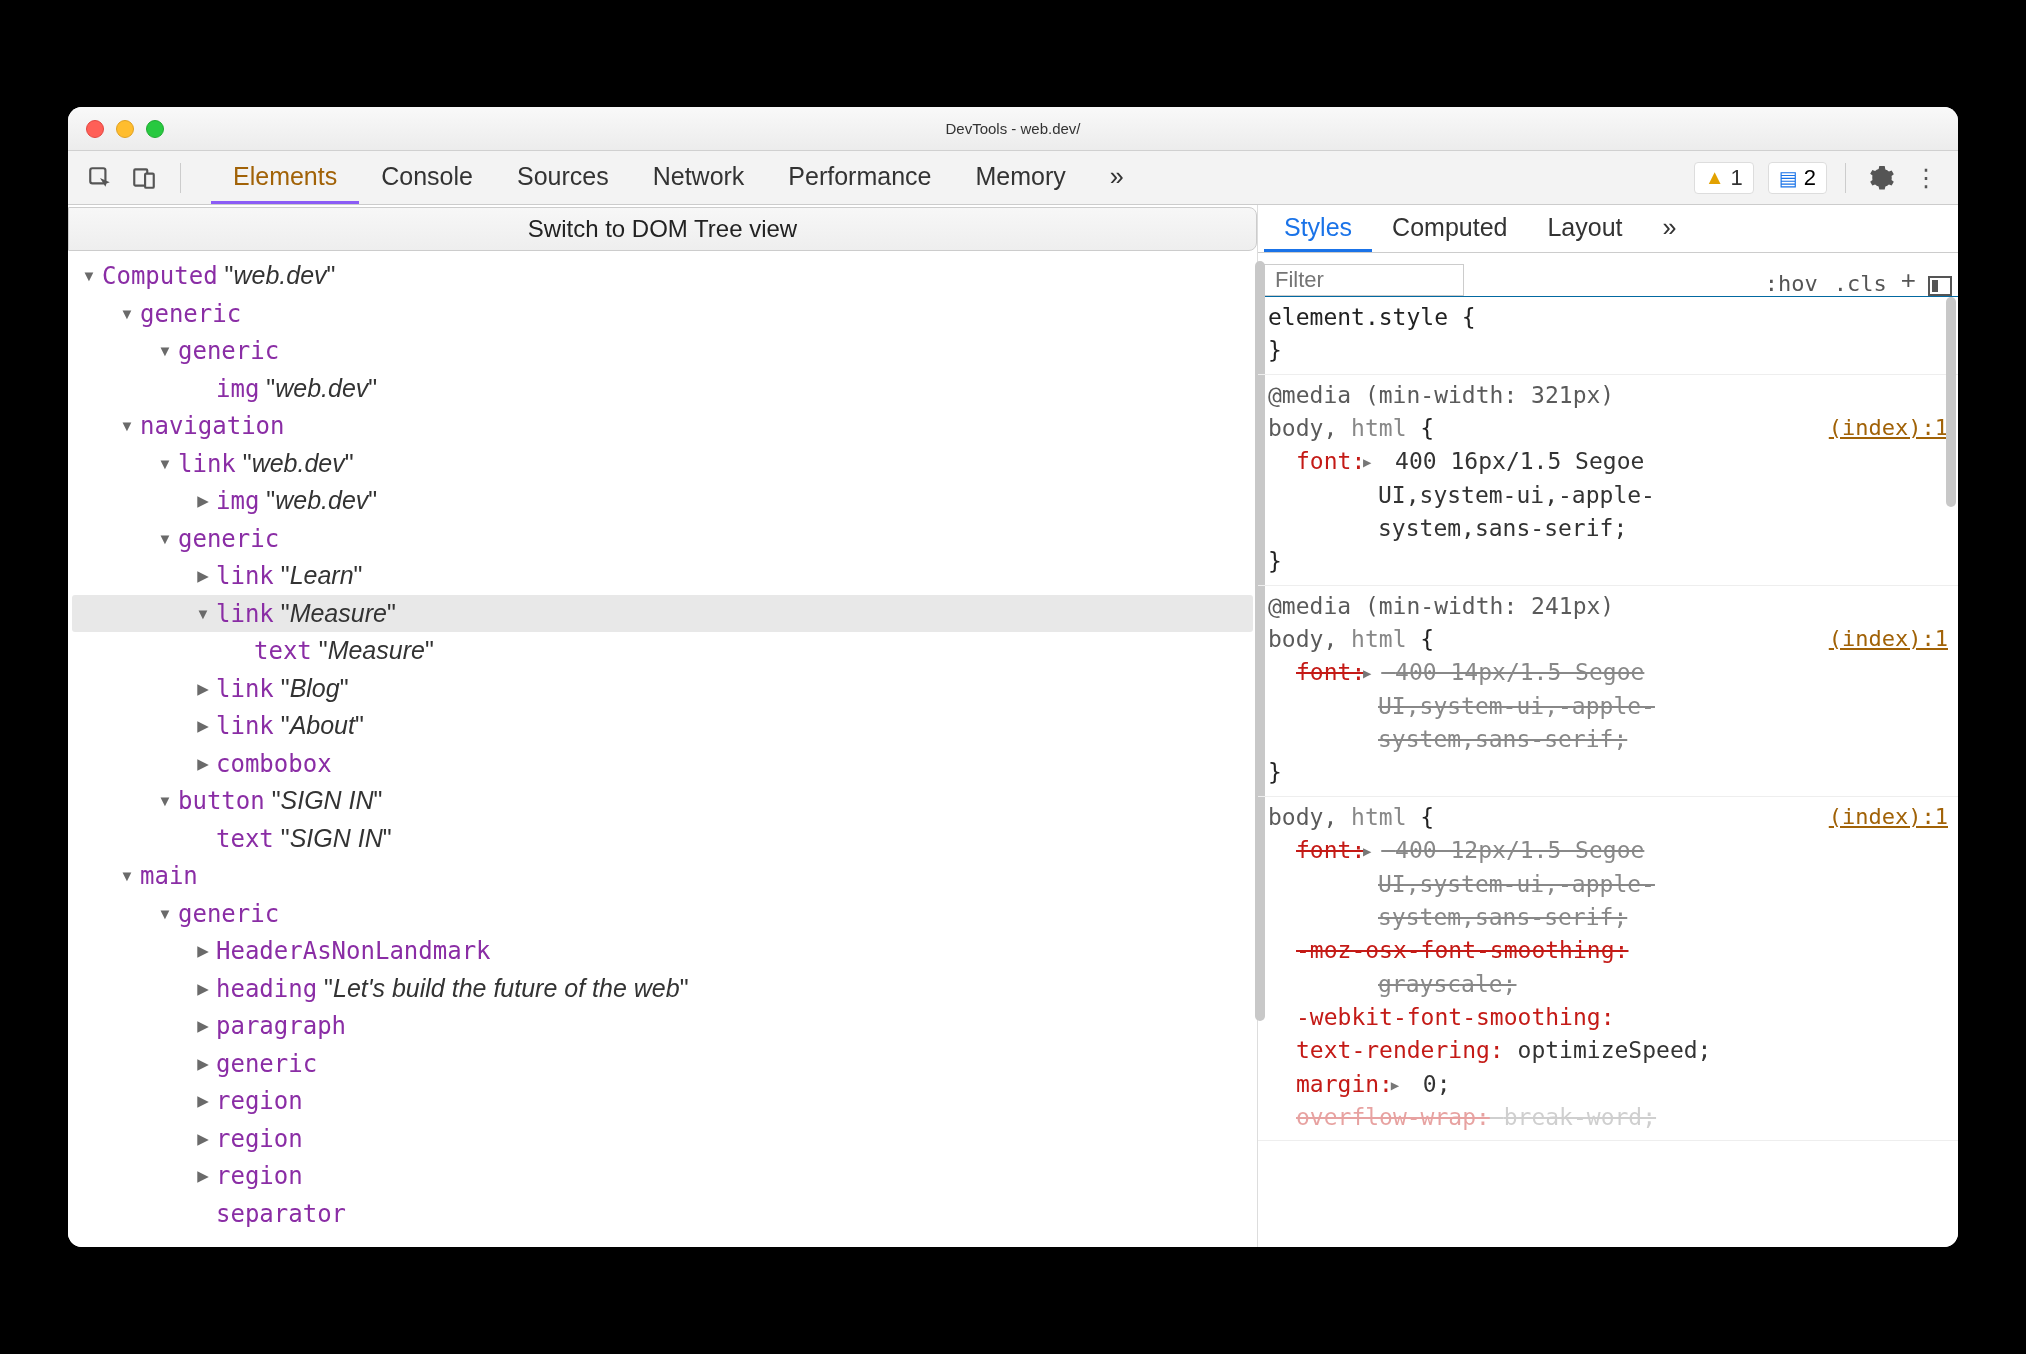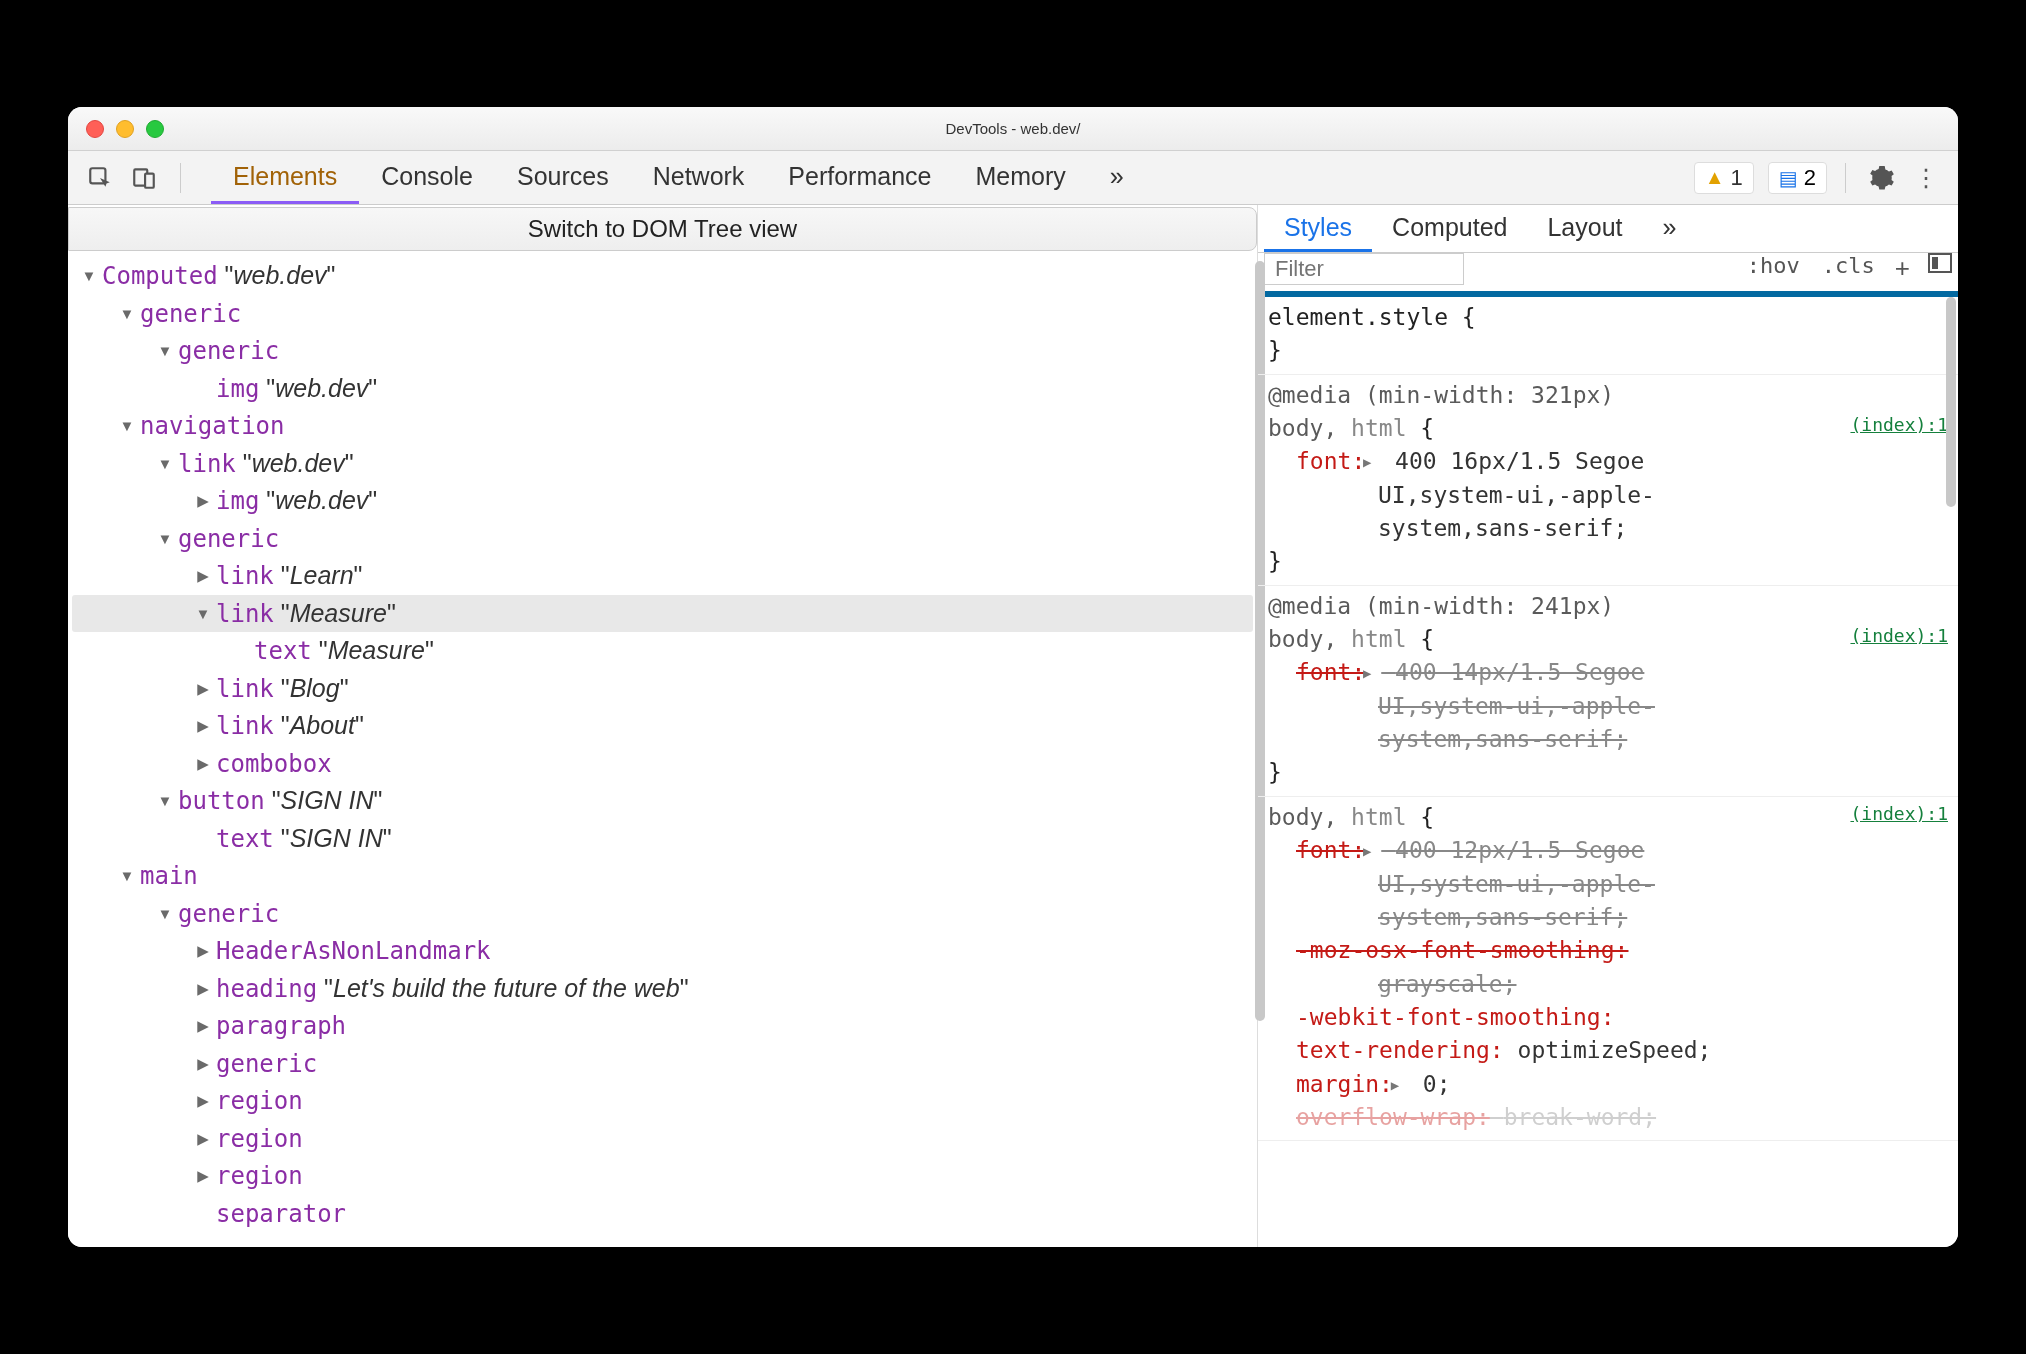--- a/index.html
+++ b/index.html
@@ -118,43 +118,43 @@
   .styles-header {
     display:flex; align-items:stretch; height:48px; border-bottom:1px solid #ccc;
     padding:0 6px;
   }
   .subtab {
     padding: 0 20px; display:flex; align-items:center; font-size:25px; color:#333;
     border-bottom: 3px solid transparent;
   }
   .subtab.active { color:#1a73e8; border-bottom:3px solid #1a73e8;}
   .styles-toolbar {
-    display:flex; align-items:flex-start; height:44px; border-bottom:6px solid #0369a1;
-    padding: 0 6px; gap:6px;
+    display:flex; align-items:flex-end; height:44px; border-bottom:1px solid #0369a1;
+    padding: 0 6px; 
   }
   .filter-input {
     width: 200px; height:32px; border:1px solid #ccc; padding:0 10px; font-size:22px;
     color:#888;
   }
   .tbtn { font-family: Menlo, monospace; font-size:22px; color:#555; padding:0 8px;}
   .plus { font-size:26px; color:#555; padding:0 6px;}
   .panel-toggle { width:24px; height:20px; border:2px solid #555; position:relative; margin-left:6px;}
   .panel-toggle::before{content:""; position:absolute; left:2px; top:2px; bottom:2px; width:6px; background:#555;}
   .styles-body {
     flex:1; overflow:auto;
     font-family: Menlo, Consolas, monospace;
     font-size: 23px;
     line-height: 1.45;
     color:#222;
     position:relative;
   }
   .rule { border-bottom:1px solid #eee; padding: 4px 10px 6px 10px;}
   .selector { color:#5a5a5a;text-align:right;}
   .sel-body { color:#888;}
-  .src-link { float:right; color:#15803d; text-decoration: underline; font-size:18px;}
+  .src-link { float:right; color:#a16207; text-decoration: underline; font-size:22px;}
   .prop-name { color:#c41a16;}
   .prop-val { color:#333;}
   .strike { text-decoration: line-through; color:#888;}
   .strike .prop-name { text-decoration: line-through;}
   .disc { display:inline-block; width:16px; text-align:center; color:#777; font-size:14px; position:relative; top:-2px;}
   .decl { padding-left: 40px; text-indent:-12px;}
   .decl .cont { padding-left: 70px; display:block; text-indent:0;}
   .brace { color:#222;}
   .media { color:#5a5a5a;}
   .body-scroll { position:absolute; right:2px; top:0; width:10px; height:210px; background:#c8c8c8; border-radius:6px;}

